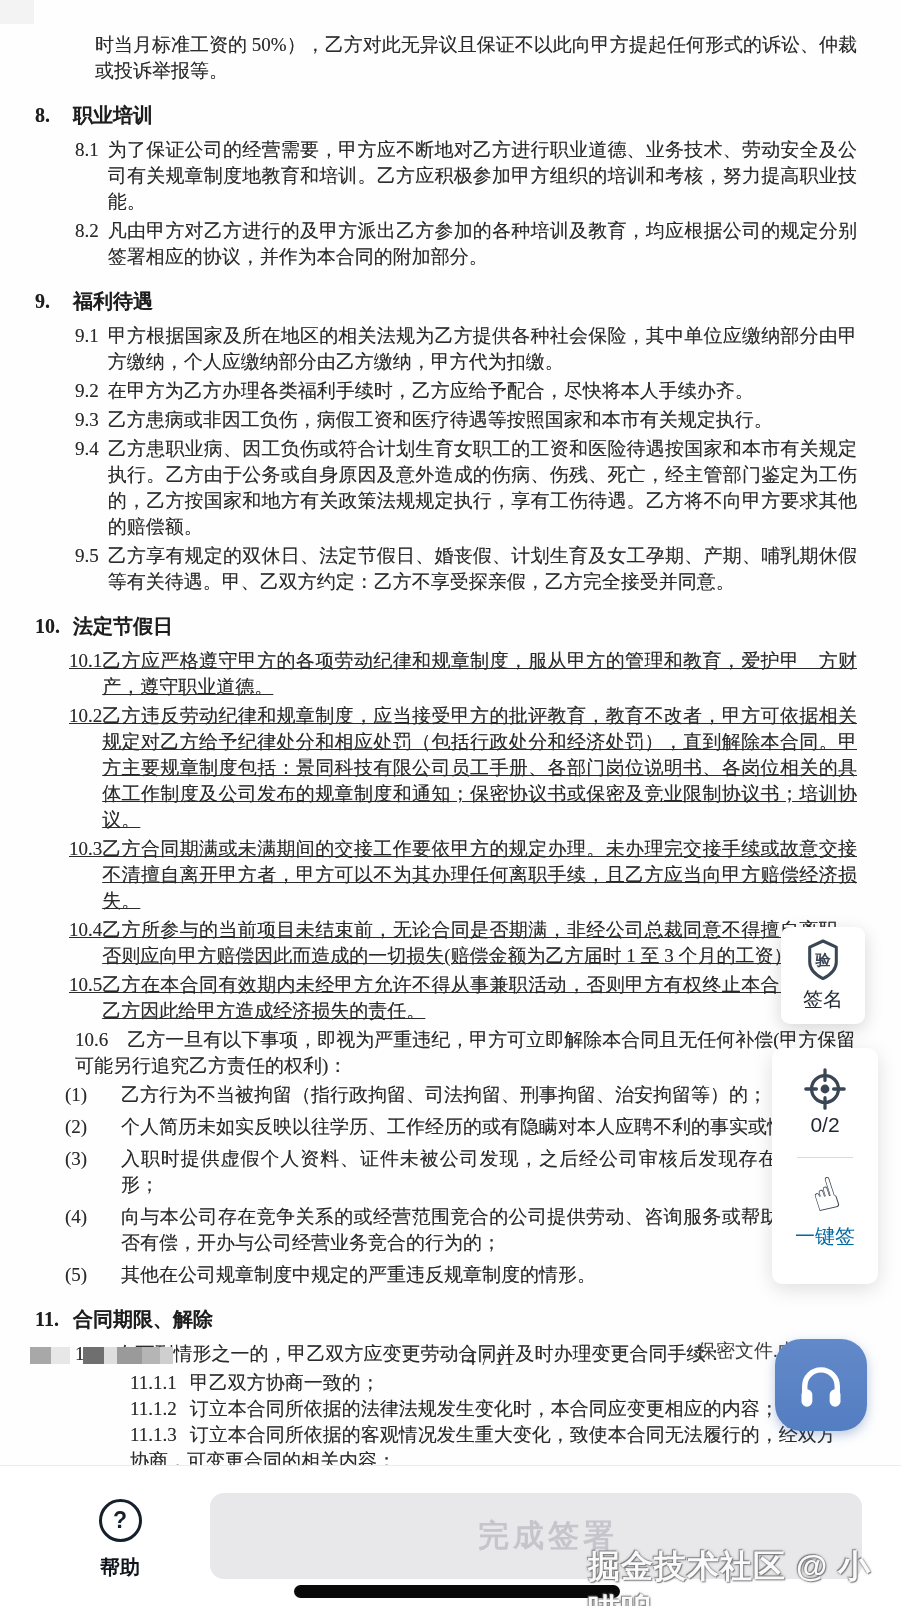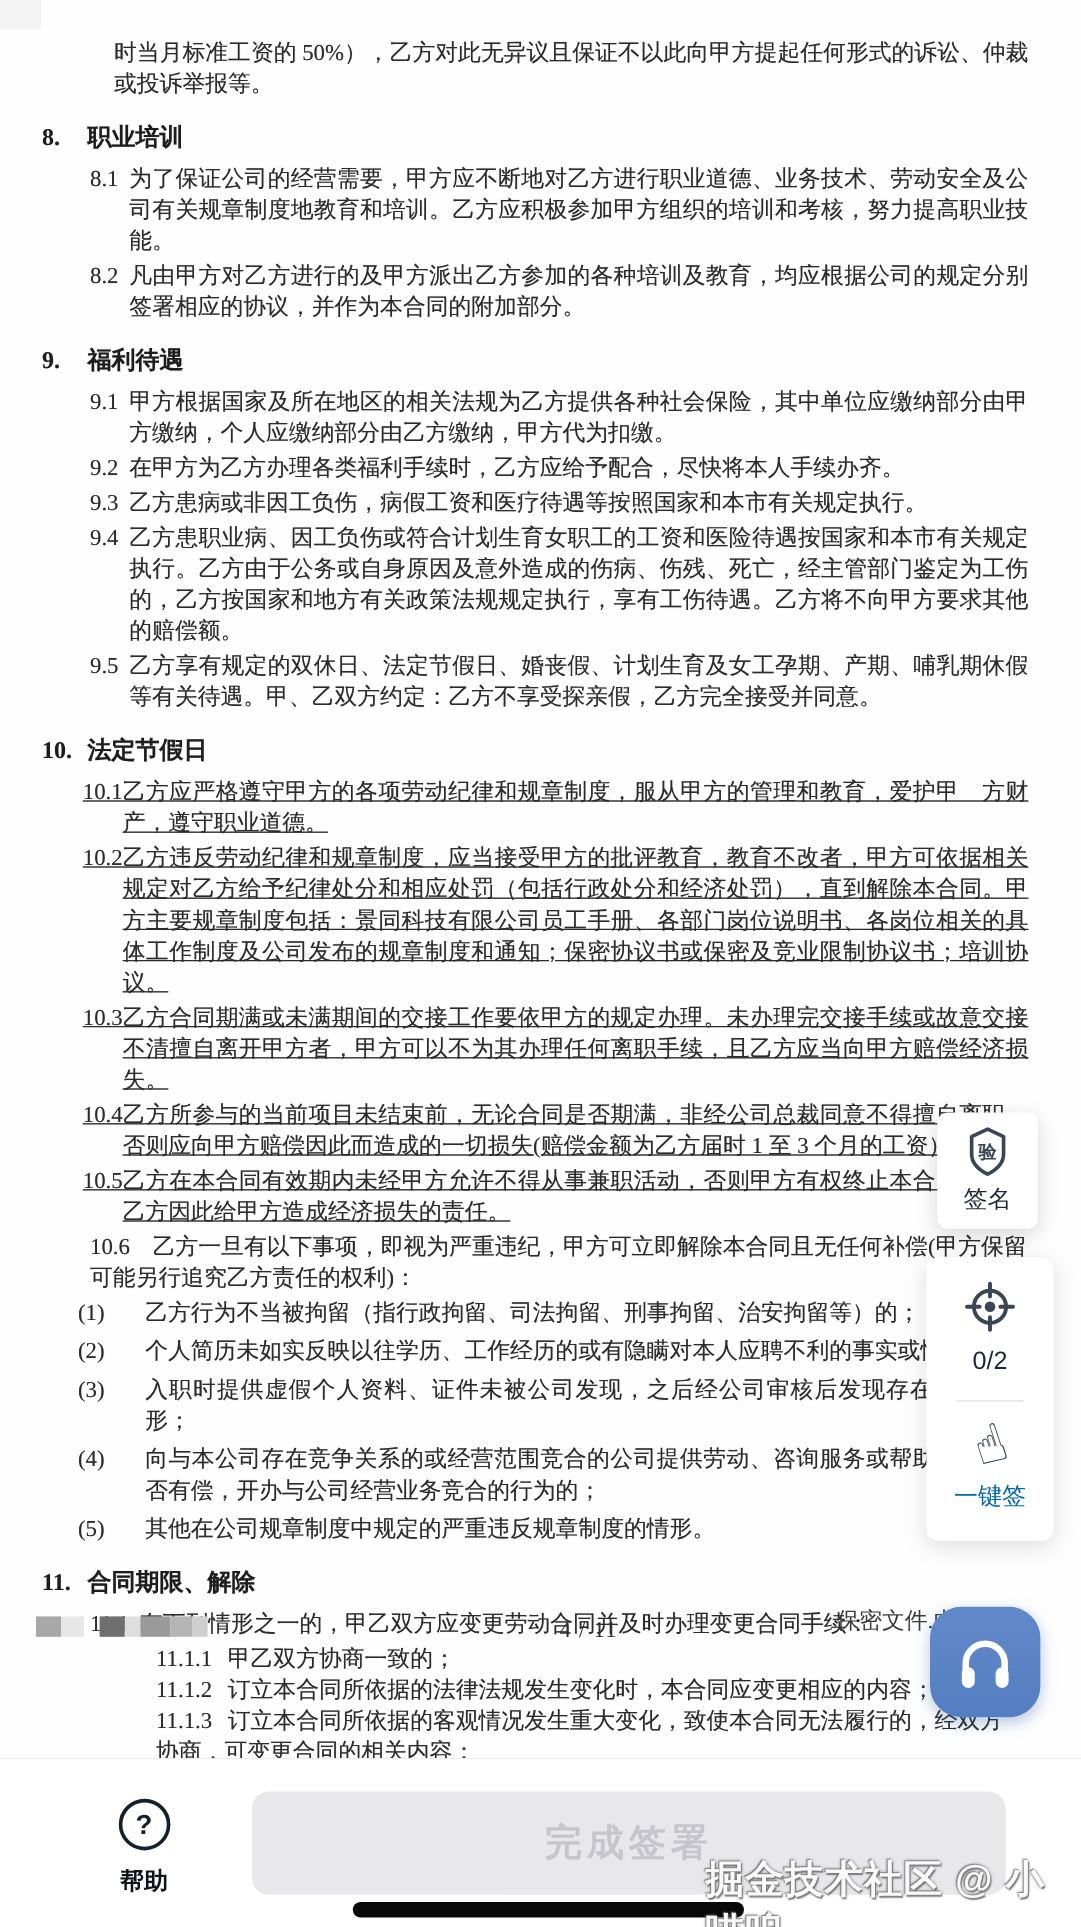--- a/index.html
+++ b/index.html
@@ -39,40 +39,40 @@
   .blur-row span{display:block;height:17px;}
 
   
   .verify-card{position:absolute;left:781px;top:927px;width:84px;height:97px;z-index:5;
                background:#fff;border-radius:9px;box-shadow:0 5px 18px rgba(0,0,0,.16);
                display:flex;flex-direction:column;align-items:center;justify-content:center;gap:5px;cursor:pointer;}
   .verify-card .label{font-size:20px;color:#1f2633;}
   .sign-nav{position:absolute;left:772px;top:1048px;width:106px;height:236px;z-index:5;
             background:#fff;border-radius:10px;box-shadow:0 5px 20px rgba(0,0,0,.13);
             display:flex;flex-direction:column;align-items:center;padding-top:18px;box-sizing:border-box;}
-  .sign-nav .counter{font-size:21px;color:#1f2633;margin-top:11px;}
+  .sign-nav .counter{font-size:21px;color:#1f2633;margin-top:1px;}
   .sign-nav .divider{width:56px;height:1px;background:#d9d9d9;margin:20px 0 14px 0;}
   .hand-glyph{font-family:"DejaVu Sans",sans-serif;font-size:44px;line-height:46px;color:#3a4654;
               transform:rotate(-18deg);display:block;}
   .sign-nav .one-click{font-size:20px;color:#0369a1;margin-top:5px;}
   .headset-btn{position:absolute;left:775px;top:1339px;width:92px;height:92px;border-radius:26px;z-index:6;
                background:linear-gradient(180deg,#6289c9,#547ec2);display:flex;align-items:center;justify-content:center;
                box-shadow:0 4px 12px rgba(60,100,170,.35);cursor:pointer;}
 
   
   .bottom-bar{position:absolute;left:0;top:1465px;width:901px;height:141px;background:#ffffff;
               border-top:1px solid #ececec;z-index:8;}
   .help{position:absolute;left:86px;top:33px;width:68px;text-align:center;cursor:pointer;}
   .help-circle{width:37px;height:37px;border:3px solid #16202c;border-radius:50%;margin:0 auto;
                display:flex;align-items:center;justify-content:center;
                font-size:23px;font-weight:700;color:#16202c;}
   .help-label{margin-top:12px;font-size:20px;font-weight:600;color:#10151c;}
   .finish-btn{position:absolute;left:210px;top:27px;width:628px;height:86px;border-radius:14px;
               background:#e8e8eb;color:#c5c5cb;font-size:31px;font-weight:600;letter-spacing:4px;
-              display:flex;align-items:center;justify-content:center;cursor:default;}
+              display:flex;align-items:center;justify-content:center;cursor:default;padding-left:24px;}
   .home-indicator{position:absolute;left:294px;top:119px;width:326px;height:13px;border-radius:7px;background:#090909;}
 
   
   .watermark{position:absolute;left:588px;top:1545px;z-index:10;
              font-size:32px;font-weight:700;letter-spacing:1px;color:#fafafa;
              text-shadow:-1px -1px 1px rgba(110,110,110,.85),1px 1px 1px rgba(110,110,110,.85),0 0 3px rgba(90,90,90,.6);}
 </style>
 </head>
 <body>
 

